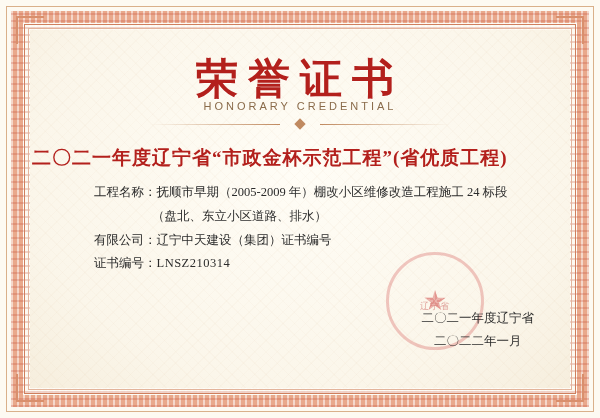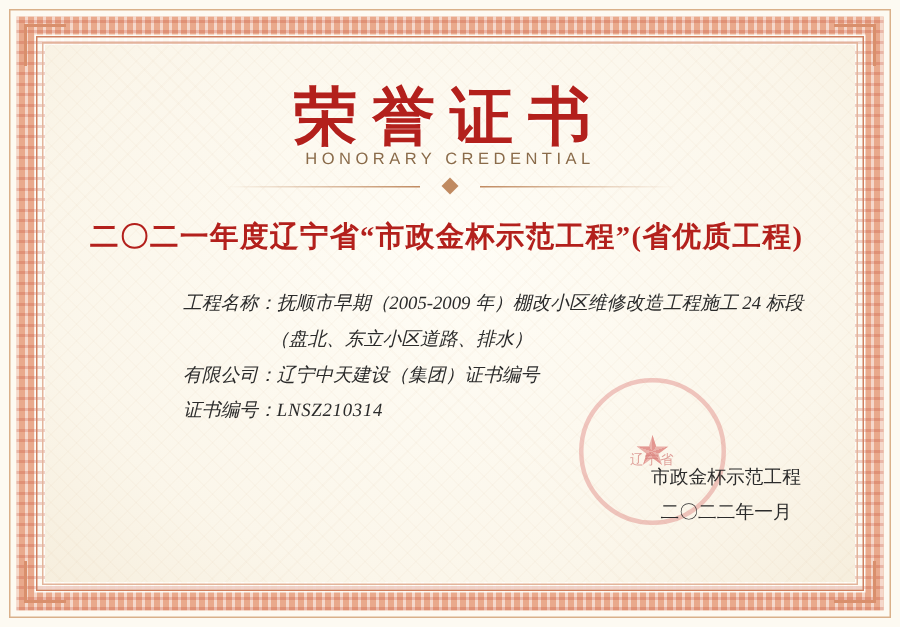--- a/index.html
+++ b/index.html
@@ -99,21 +99,21 @@
     inset: 0;
     background:
       repeating-linear-gradient(45deg, rgba(214,178,140,0.05) 0 1px, rgba(0,0,0,0) 1px 8px),
       repeating-linear-gradient(-45deg, rgba(214,178,140,0.05) 0 1px, rgba(0,0,0,0) 1px 8px);
     pointer-events: none;
   }
 
   .content {
     position: relative;
     z-index: 2;
-    padding: 0 30px;
+    padding: 0 2px;
   }
 
   .main-title {
     text-align: center;
     margin-top: 28px;
     font-family: "Liberation Serif", serif;
     font-size: 42px;
     font-weight: bold;
     letter-spacing: 10px;
     color: #b3201c;
@@ -162,27 +162,26 @@
     margin-top: 16px;
     font-family: "Liberation Serif", serif;
     font-size: 19px;
     font-weight: bold;
     color: #b3201c;
     letter-spacing: 1px;
     white-space: nowrap;
   }
 
   .body-block {
-    margin: 20px 0 0 0;
+    margin: 10px 0 0 0;
     padding-left: 62px;
     color: #2b2b2b;
     font-size: 12.5px;
     line-height: 1.9;
     font-family: "Liberation Serif", serif;
-    font-style: italic;
   }
   .body-row {
     white-space: nowrap;
   }
   .body-row .label {
     color: #2b2b2b;
   }
   .body-row .value {
     color: #2b2b2b;
   }
@@ -290,17 +289,17 @@
         </div>
       </div>
 
     </div>
 
     <div class="seal">
       <div class="seal-text-top">辽宁省</div>
     </div>
 
     <div class="signature">
-      <div>市政金杯示范工程</div>
+      <div>二〇二一年度辽宁省</div>
       <div>二〇二二年一月</div>
     </div>
   </div>
 </div>
 
 </body></html>

